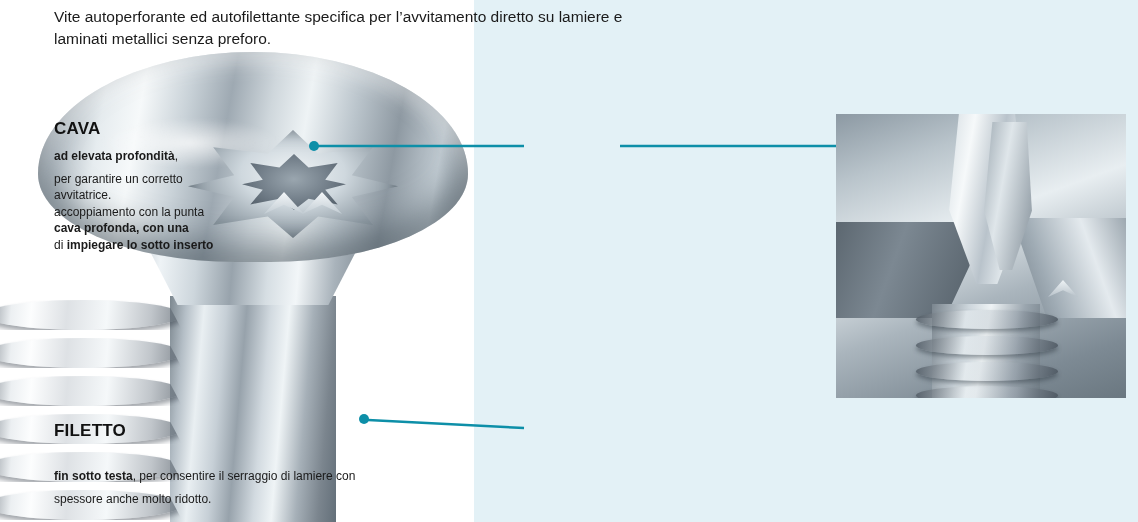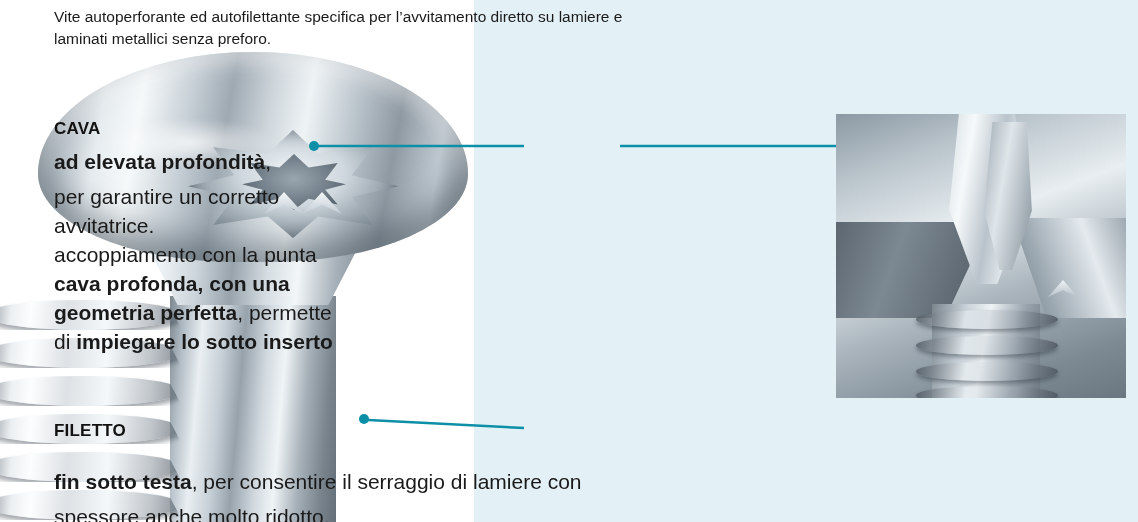--- a/index.html
+++ b/index.html
@@ -173,21 +173,21 @@
     position: absolute;
     left: 474px;
     top: 0;
     width: 664px;
     height: 522px;
     background: #e3f1f6;
   }
   .txt {
     position: absolute;
     color: #1a1a1a;
-    font-size: 21px;
+    font-size: 12px;
     line-height: 1.38;
   }
   .intro {
     left: 54px;
     top: 6px;
     width: 572px;
     font-size: 15.5px;
     line-height: 1.42;
   }
   .intro b { font-weight: normal; }
@@ -341,21 +341,20 @@
 
   <div class="txt sec-title cava-title">CAVA</div>
 
   <div class="txt cava-body">
     <p><span class="b">ad elevata profondità</span><span>,</span></p>
     <p style="height:6px"></p>
     <p>per garantire un corretto</p>
     <p>avvitatrice.</p>
     <p>accoppiamento con la punta</p>
     <p class="b">cava profonda, con una</p>
-    <p><span class="b">geometria perfetta</span><span>, permette</span></p>
     <p><span>di </span><span class="b">impiegare lo sotto inserto</span></p>
   </div>
 
   <div class="txt sec-title filetto-title">FILETTO</div>
 
   <div class="txt filetto-body">
     <p style="margin:0"><span class="b">fin sotto testa</span><span>, per consentire il serraggio di lamiere con</span></p>
     <p style="margin:6px 0 0 0">spessore anche molto ridotto.</p>
   </div>
 

